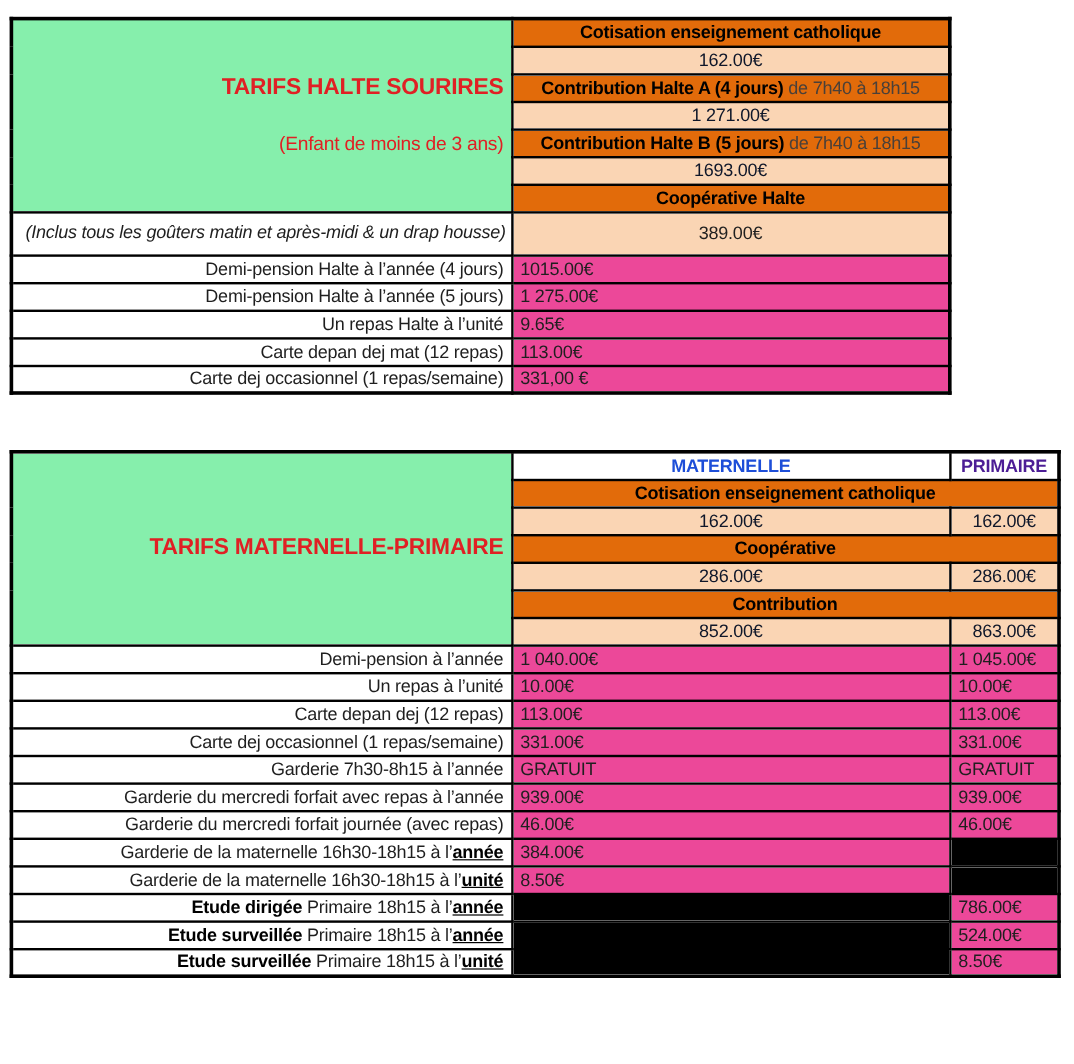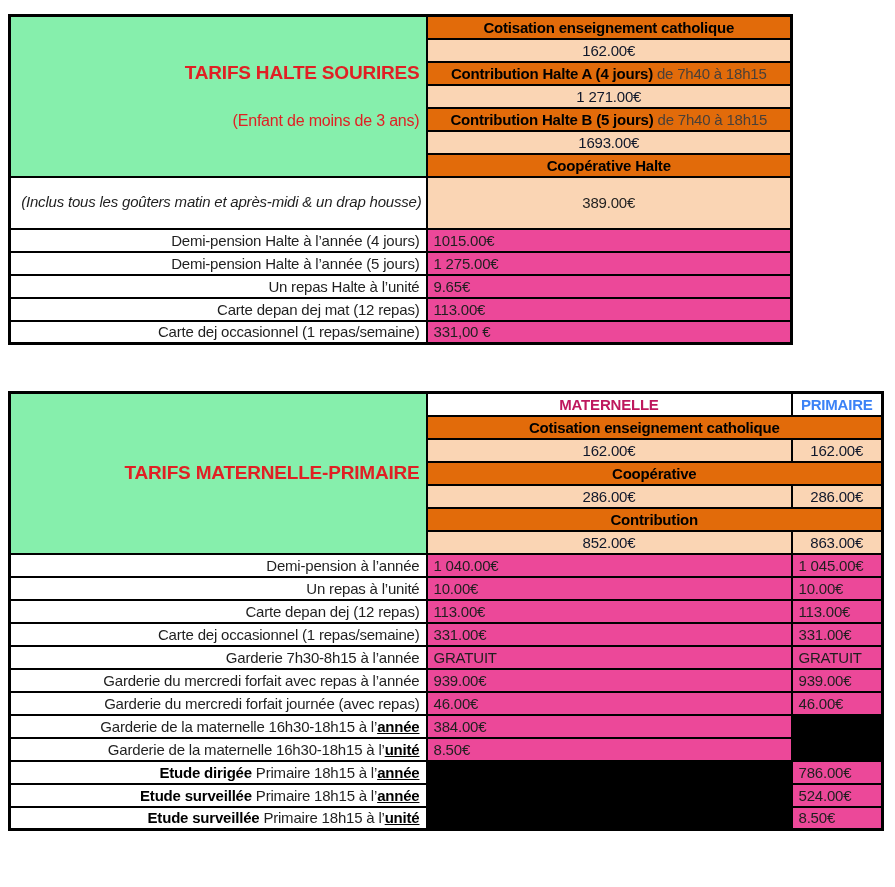--- a/index.html
+++ b/index.html
@@ -17,21 +17,21 @@
   td{
     border:2px solid #000;
     font-size:15px;
     padding:0 6px;
     letter-spacing:-0.2px;
     vertical-align:middle;
     overflow:hidden;
     white-space:nowrap;
   }
   tr{height:23px;}
-  tr.note-row{height:52px;}
+  tr.note-row{height:36px;}
 
   
   .c-label{width:417px;}
   .c-m{width:365px;}
   .c-p{width:91px;}
 
   
   .title-cell{text-align:right;background:#86efac;white-space:normal;}
   .t-title{font-weight:bold;font-size:19px;letter-spacing:-0.2px;}
   .t-sub{font-size:16px;margin-top:28px;}
@@ -127,22 +127,22 @@
     <colgroup>
         <col class="c-label">
         <col class="c-m">
         <col class="c-p">
       </colgroup>
     <tbody id="t2-body">
         <tr>
           <td class="title-cell" rowspan="7">
             <div class="t-title" style="color: rgb(224, 32, 36);">TARIFS MATERNELLE-PRIMAIRE</div>
           </td>
-          <td class="colhead" style="color: #be185d;">MATERNELLE</td>
-          <td class="colhead" style="color: #3b82f6;">PRIMAIRE</td>
+          <td class="colhead" style="color: #1d4ed8;">MATERNELLE</td>
+          <td class="colhead" style="color: #4c1d95;">PRIMAIRE</td>
         </tr>
         <tr>
           <td class="orange" colspan="2"><span class="b">Cotisation enseignement catholique</span></td>
         </tr>
         <tr>
           <td class="val">162.00€</td>
           <td class="val">162.00€</td>
         </tr>
         <tr>
           <td class="orange" colspan="2"><span class="b">Coopérative</span></td>

